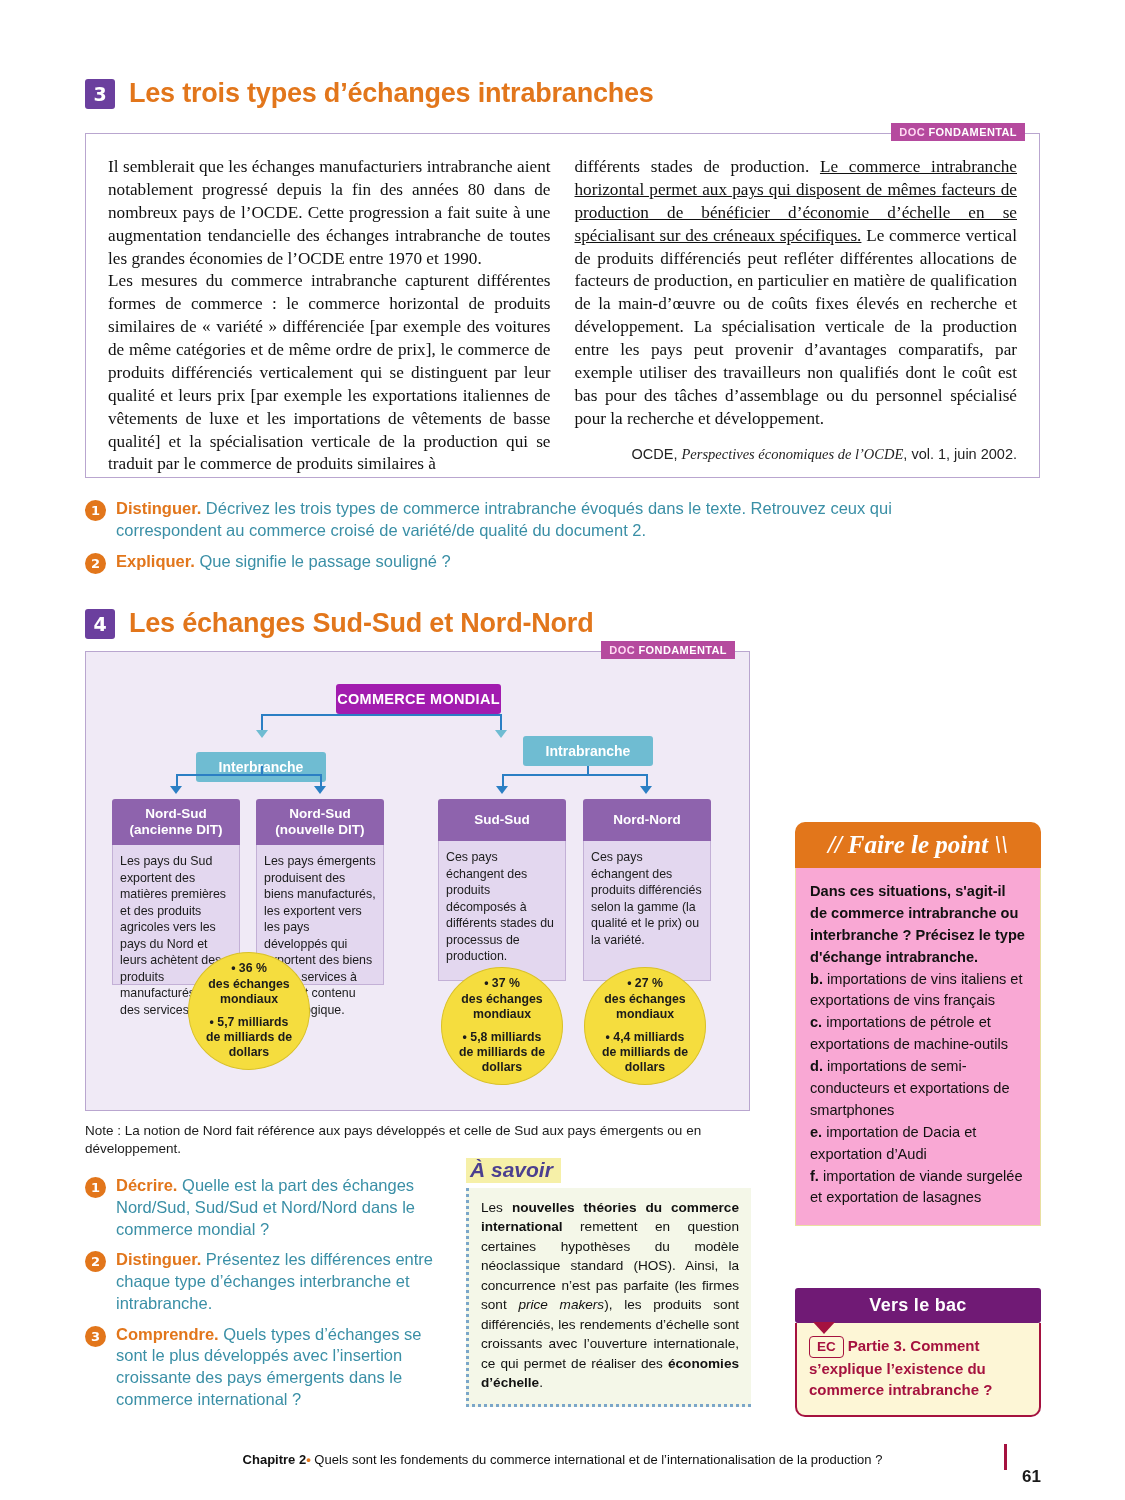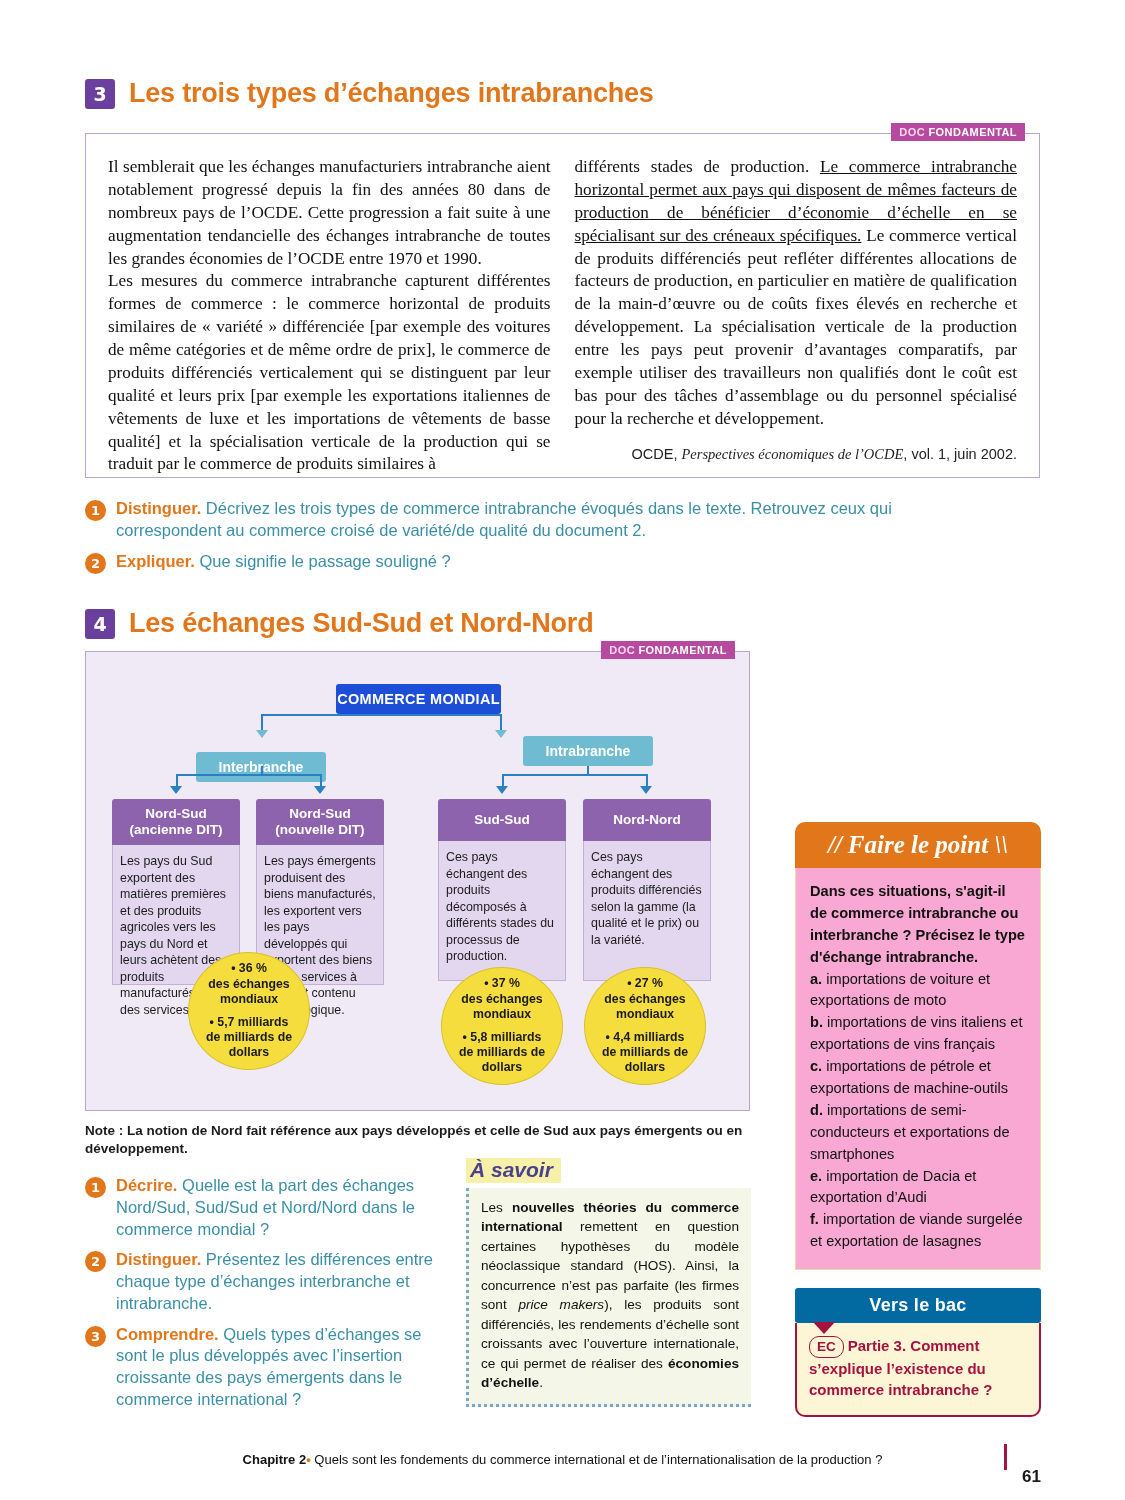--- a/index.html
+++ b/index.html
@@ -59,21 +59,21 @@
   #doc3-q { left:85px; top:498px; width:870px; }
 
   
   #doc4-head { position:absolute; left:85px; top:608px; }
   #doc4-box { left:85px; top:651px; width:665px; height:460px; background:#f0eaf6; border:1px solid #b9a6cf; }
 
   
   .fc { position:relative; width:100%; height:100%; }
   .node { position:absolute; text-align:center; color:#fff; font-weight:bold; }
   .n-top {
-    left:250px; top:32px; width:165px; height:30px; background:#1d4ed8;
+    left:250px; top:32px; width:165px; height:30px; background:#a21caf;
     font-size:14.5px; display:flex; align-items:center; justify-content:center;
     border-radius:3px; letter-spacing:0.3px;
   }
   .n-mid {
     width:130px; height:30px; background:#6fbcd2; font-size:14px;
     display:flex; align-items:center; justify-content:center; border-radius:3px;
   }
   #n-inter { left:110px; top:100px; }
   #n-intra { left:437px; top:84px; }
 
@@ -108,21 +108,21 @@
   #b3 { left:498px; top:315px; }
 
   .ln { position:absolute; background:#2b7fc4; }
   .arrow { position:absolute; width:0; height:0; border-left:6px solid transparent;
            border-right:6px solid transparent; border-top:8px solid #2b7fc4; }
   .arrow-t { position:absolute; width:0;height:0; border-left:6px solid transparent;
            border-right:6px solid transparent; border-top:8px solid #6fbcd2; }
 
   #doc4-note {
     position:absolute; left:85px; top:1122px; width:660px;
-    font-size:13.5px; line-height:1.3; color:#1b1b1b;font-weight:bold;
+    font-size:13.5px; line-height:1.3; color:#1b1b1b;
   }
 
   #doc4-q { left:85px; top:1175px; width:360px; }
   #doc4-q .qtext { font-size:16.5px; }
 
   
   #asavoir { position:absolute; left:466px; top:1158px; width:285px; }
   .as-title {
     color:#4b3f8f; font-size:21px; font-weight:bold; font-style:italic;
     background:#f6f0a8; display:inline-block; padding:0 8px 1px 4px;
@@ -147,37 +147,37 @@
   .flp-slash { color:#f7c39a; font-size:24px; font-weight:bold; padding:0 6px; }
   .flp-body {
     background:#f9a8d4; border:1px solid #e9dfa0; border-top:none;
     padding:13px 14px 16px 14px; font-size:14.6px; line-height:1.5; color:#111;
   }
   .flp-body .lead { font-weight:bold; }
 
   
   #vlb { position:absolute; left:795px; top:1288px; width:246px; }
   .vlb-head {
-    background:#0369a1; color:#fff; font-size:18px; font-weight:bold;
+    background:#701a75; color:#fff; font-size:18px; font-weight:bold;
     text-align:center; padding:7px 0; border-radius:3px; position:relative;
     letter-spacing:0.3px;
   }
   .vlb-head:after {
     content:""; position:absolute; left:18px; bottom:-11px;
     border-left:11px solid transparent; border-right:11px solid transparent;
     border-top:12px solid #a5123f;
   }
   .vlb-body {
     background:#fdf6d6; border:2px solid #a5123f; border-top:none;
     padding:12px 12px 14px 12px; font-size:15px; line-height:1.45;
     color:#a5123f; font-weight:bold; border-radius:0 0 10px 10px;
   }
   .ec {
     display:inline-block; border:1.5px solid #a5123f; color:#a5123f;
-    border-radius:10px; padding:0px 7px; font-size:13.5px; font-weight:bold;
+    border-radius:4px; padding:0px 7px; font-size:13.5px; font-weight:bold;
     margin-right:4px;
   }
 
   
   #footer {
     position:absolute; left:0; top:1452px; width:1125px; text-align:center;
     font-size:13px; color:#111;
   }
   #footer .ch { font-weight:bold; }
   .pagenum { position:absolute; right:84px; top:1448px; font-size:17px; font-weight:bold;margin-top:19px; }
@@ -333,21 +333,20 @@
   </div>
 
   <div id="flp">
     <div class="flp-head">
       <span class="flp-slash">//</span>
       <span>Faire le point</span>
       <span class="flp-slash">\\</span>
     </div>
     <div class="flp-body">
       <div class="lead">Dans ces situations, s'agit-il de commerce intrabranche ou interbranche ? Précisez le type d'échange intrabranche.</div>
-      <div><b>a.</b><span> importations de voiture et exportations de moto</span></div>
       <div><b>b.</b><span> importations de vins italiens et exportations de vins français</span></div>
       <div><b>c.</b><span> importations de pétrole et exportations de machine-outils</span></div>
       <div><b>d.</b><span> importations de semi-conducteurs et exportations de smartphones</span></div>
       <div><b>e.</b><span> importation de Dacia et exportation d’Audi</span></div>
       <div><b>f.</b><span> importation de viande surgelée et exportation de lasagnes</span></div>
     </div>
   </div>
 
   <div id="vlb">
     <div class="vlb-head">Vers le bac</div>

